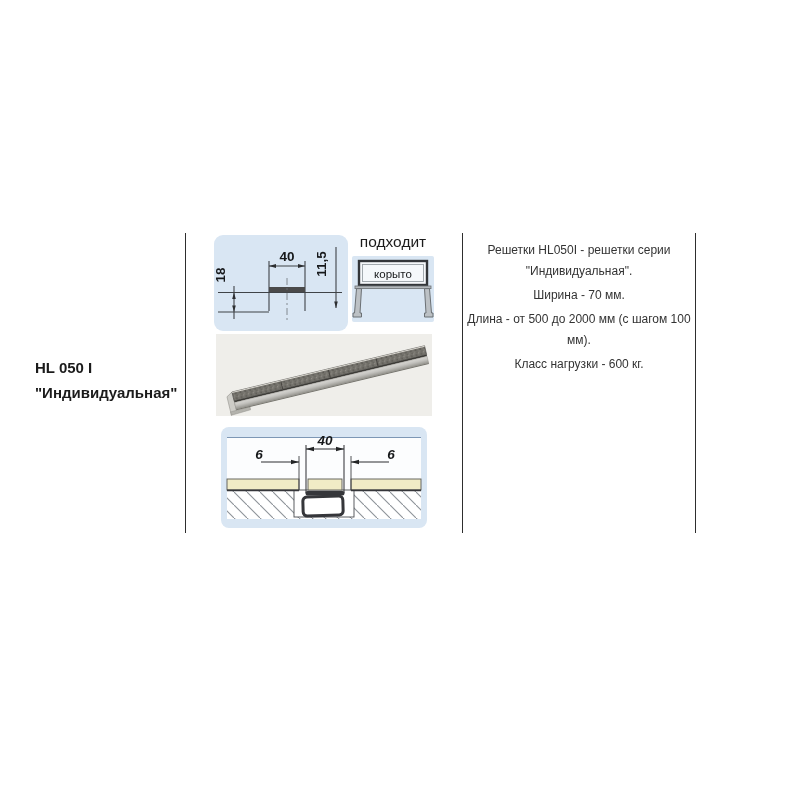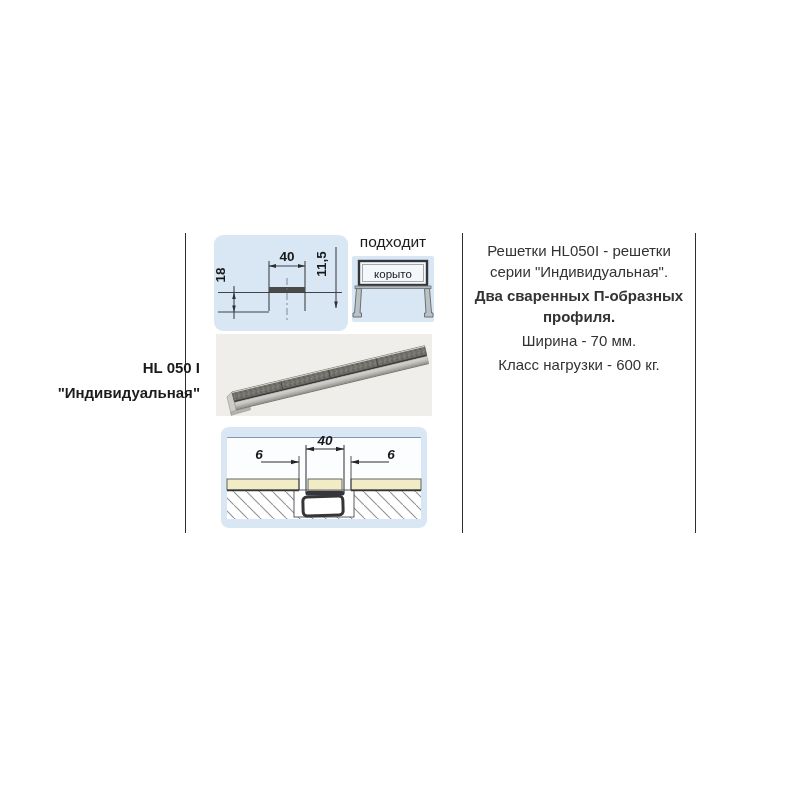--- a/index.html
+++ b/index.html
@@ -7,30 +7,30 @@
     position:relative;width:800px;height:800px;background:#ffffff;
     font-family:"Liberation Sans", sans-serif;overflow:hidden;
   }
   .vline{position:absolute;width:1px;background:#2e2e2e;top:233px;height:300px;}
   #vline-left{left:185px;}
   #vline-mid{left:462px;}
   #vline-right{left:695px;}
 
   .product-id{
     position:absolute;left:35px;top:355px;width:165px;
-    text-align:right;font-weight:bold;font-size:15px;line-height:25px;color:#1b1b1b;
+    text-align:left;font-weight:bold;font-size:15px;line-height:25px;color:#1b1b1b;
   }
   .profile-title{
     position:absolute;left:352px;top:233px;width:82px;
     text-align:center;font-size:15.5px;color:#1b1b1b;
   }
   .desc{
     position:absolute;left:463px;top:240px;width:232px;
     box-sizing:border-box;padding:0 3px;
-    text-align:center;font-size:15px;line-height:21px;color:#333333;
+    text-align:center;font-size:12px;line-height:21px;color:#333333;
   }
   .desc p{margin:0 0 3px 0;}
   .desc p.bold{font-weight:bold;}
   svg{position:absolute;display:block;}
   #svg-endview{left:214px;top:235px;}
   #svg-profile{left:352px;top:256px;}
   #svg-grate{left:216px;top:334px;}
   #svg-xsection{left:221px;top:427px;}
   svg text{font-family:"Liberation Sans", sans-serif;fill:#16181a;}
 </style>
@@ -168,18 +168,18 @@
     <polygon points="78,35 70,32.8 70,37.2" fill="#222426"></polygon>
     <text x="38" y="31.5" text-anchor="middle" font-size="13.5" font-style="italic" font-weight="bold">6</text>
 
     <line x1="130" y1="35" x2="168" y2="35" stroke="#2d2f31" stroke-width="1.2"></line>
     <polygon points="130,35 138,32.8 138,37.2" fill="#222426"></polygon>
     <text x="170" y="31.5" text-anchor="middle" font-size="13.5" font-style="italic" font-weight="bold">6</text>
   </svg>
 
   <div class="desc">
     <p>Решетки HL050I - решетки серии "Индивидуальная".</p>
-    <p class="bold">Два сваренных П-образных профиля.</p>
     <p>Ширина - 70 мм.</p>
+    <p>Длина - от 500 до 2000 мм (с шагом 100 мм).</p>
     <p>Класс нагрузки - 600 кг.</p>
   </div>
 
 </div>
 
 </body></html>

